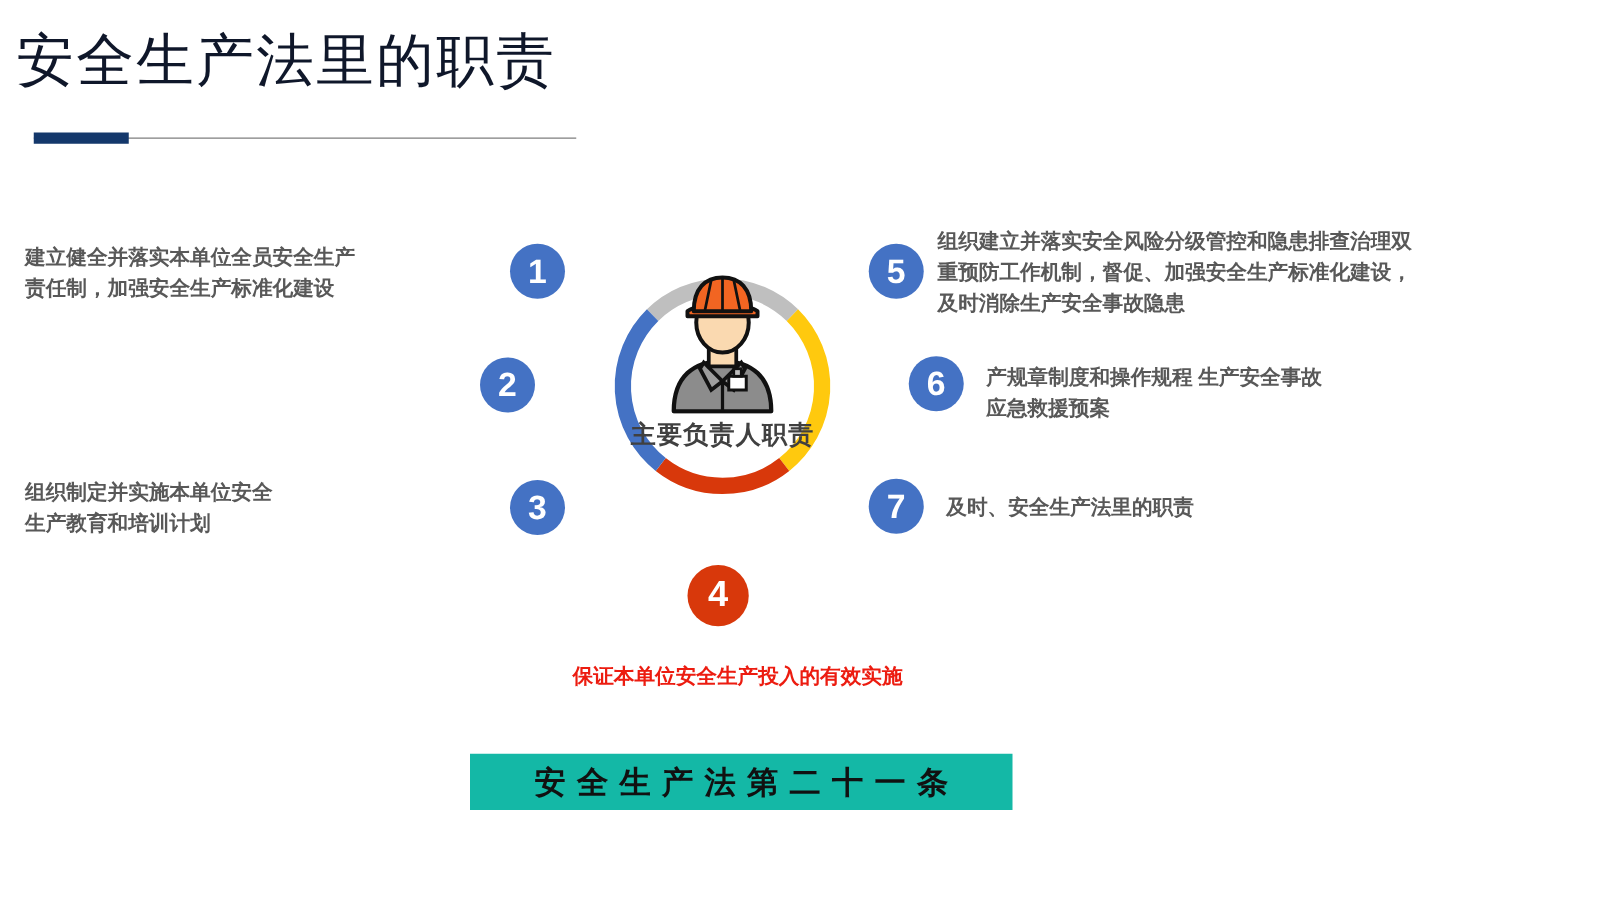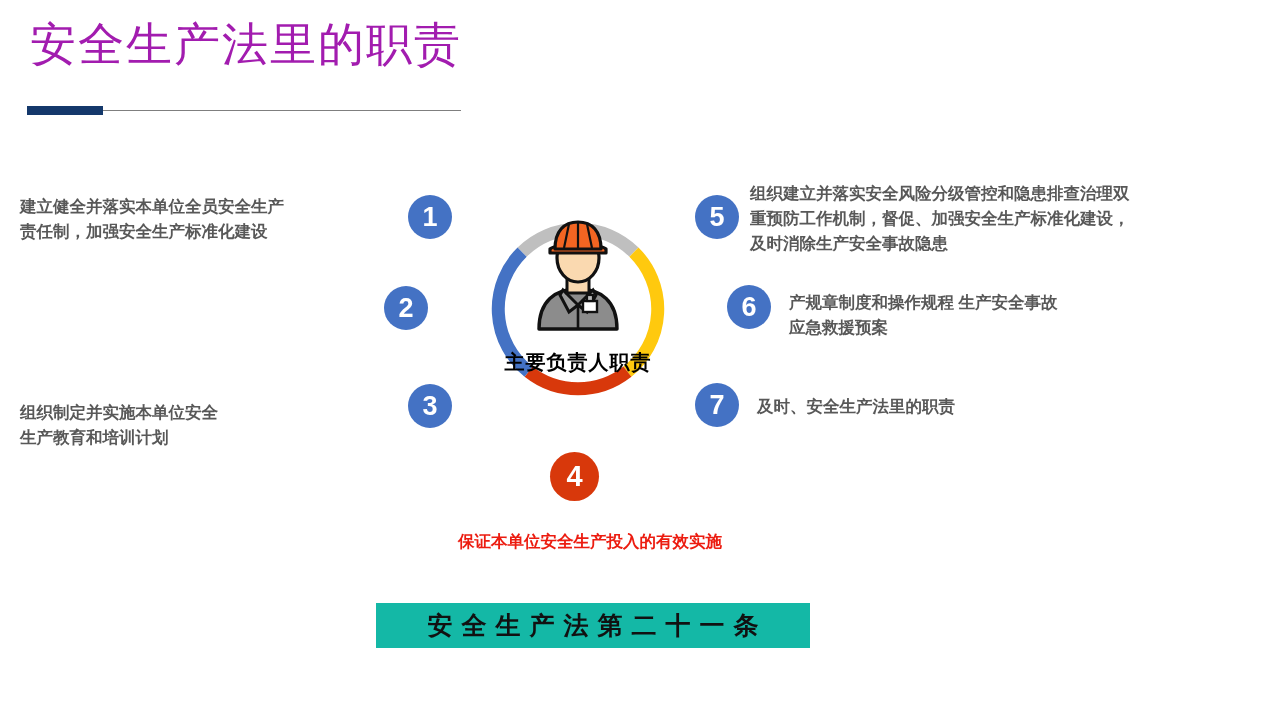--- a/index.html
+++ b/index.html
@@ -12,26 +12,26 @@
     width: 1280px;
     height: 720px;
     background: #ffffff;
     overflow: hidden;
     font-family: "Liberation Sans", "DejaVu Sans", sans-serif;
   }
 
   
   #page-title {
     position: absolute;
-    left: 30px;
+    left: 13px;
     top: 20px;
-    font-family: Liberation Mono, monospace;
+    font-family: Liberation Sans, sans-serif;
     font-size: 46px;
     line-height: 56px;
-    color: #a21caf;
+    color: #0f172a;
     letter-spacing: 2px;
     white-space: nowrap;
   }
   #title-rule {
     position: absolute;
     left: 27px;
     top: 110px;
     width: 434px;
     height: 1px;
     background: #7f7f7f;
@@ -58,26 +58,26 @@
   #worker-icon {
     position: absolute;
     left: 519px;
     top: 213px;
     width: 118px;
     height: 118px;
   }
   #center-label {
     position: absolute;
     left: 471px;
-    top: 349px;
+    top: 334px;
     width: 214px;
     text-align: center;
     font-size: 20px;
     font-weight: bold;
-    color: #000000;
+    color: #404040;
     letter-spacing: 1px;
   }
 
   
   .num-badge {
     position: absolute;
     border-radius: 50%;
     background: #4472c4;
     color: #ffffff;
     font-size: 27px;
@@ -181,21 +181,21 @@
   <div class="num-badge" style="left:408px; top:384px;">3</div>
   <div class="num-badge accent-red" style="left:550px; top:452px; width:49px; height:49px; line-height:49px; font-size:29px;">4</div>
   <div class="num-badge" style="left:695px; top:195px;">5</div>
   <div class="num-badge" style="left:727px; top:285px;">6</div>
   <div class="num-badge" style="left:695px; top:383px;">7</div>
 
   <div class="item-text align-right" style="left:20px; top:194px; width:366px;">建立健全并落实本单位全员安全生产
 责任制，加强安全生产标准化建设</div>
 
 
-  <div class="item-text align-right" style="left:20px; top:400px; width:366px;">组织制定并实施本单位安全
+  <div class="item-text align-right" style="left:20px; top:382px; width:366px;">组织制定并实施本单位安全
 生产教育和培训计划</div>
 
   <div class="item-text align-center red-text" style="left:390px; top:529px; width:400px;">保证本单位安全生产投入的有效实施</div>
 
   <div class="item-text align-left" style="left:750px; top:181px; width:500px;">组织建立并落实安全风险分级管控和隐患排查治理双
 重预防工作机制，督促、加强安全生产标准化建设，
 及时消除生产安全事故隐患</div>
 
   <div class="item-text align-left" style="left:789px; top:290px; width:430px;">产规章制度和操作规程 生产安全事故
 应急救援预案</div>

